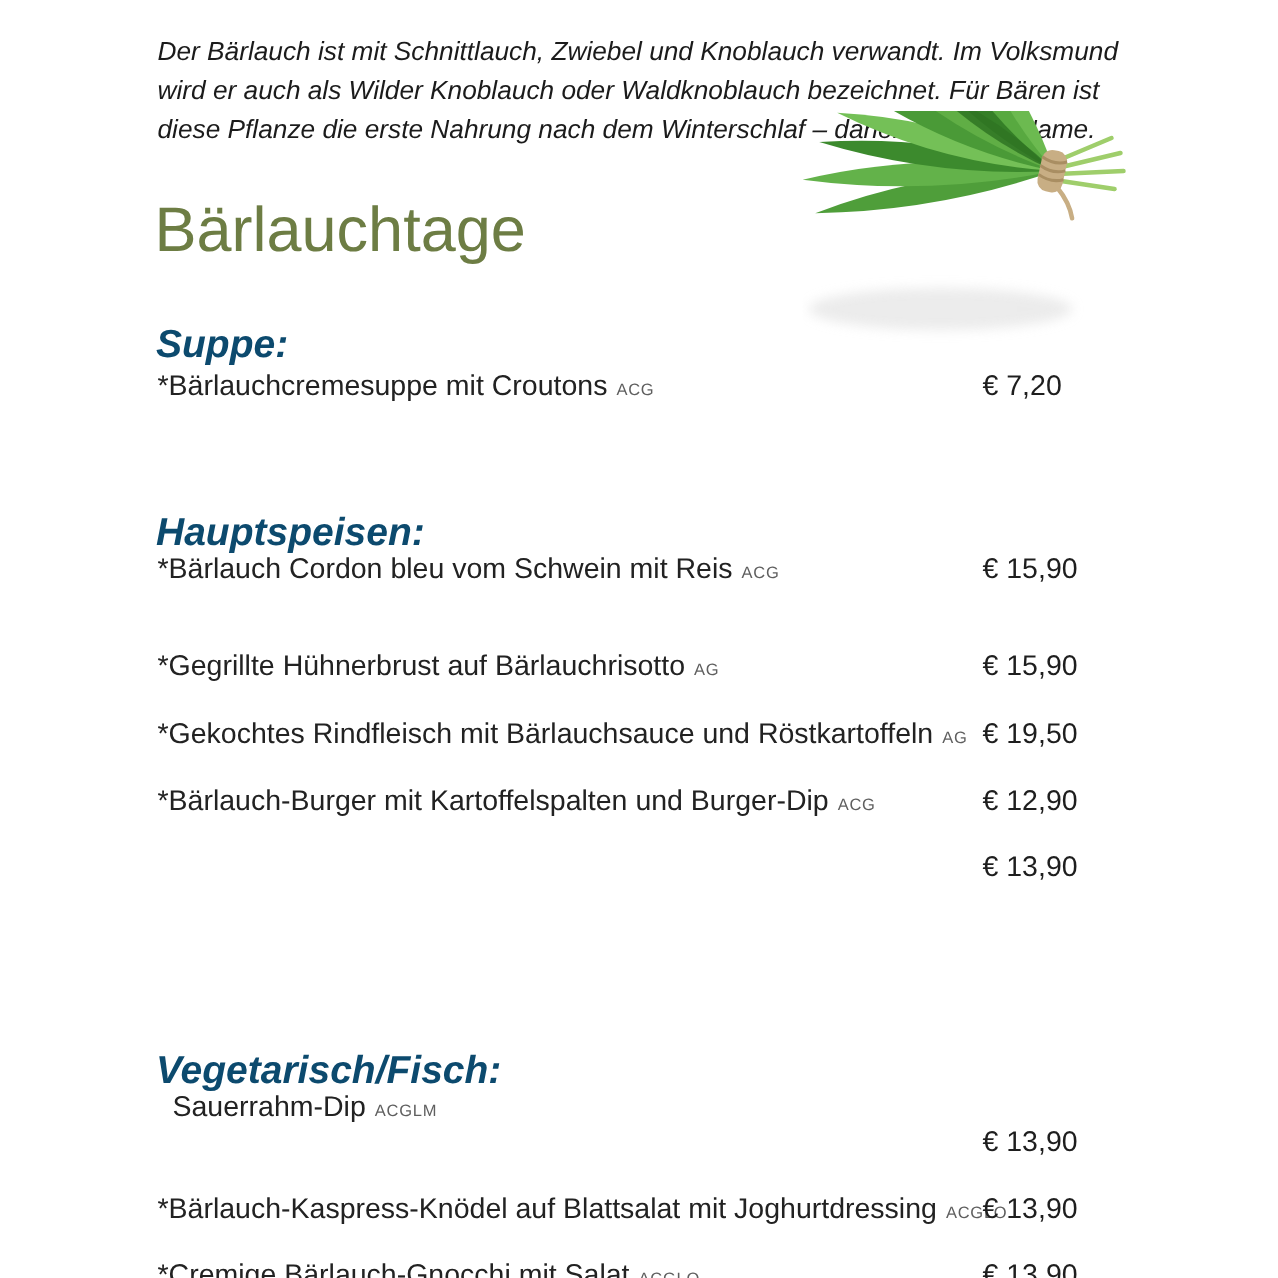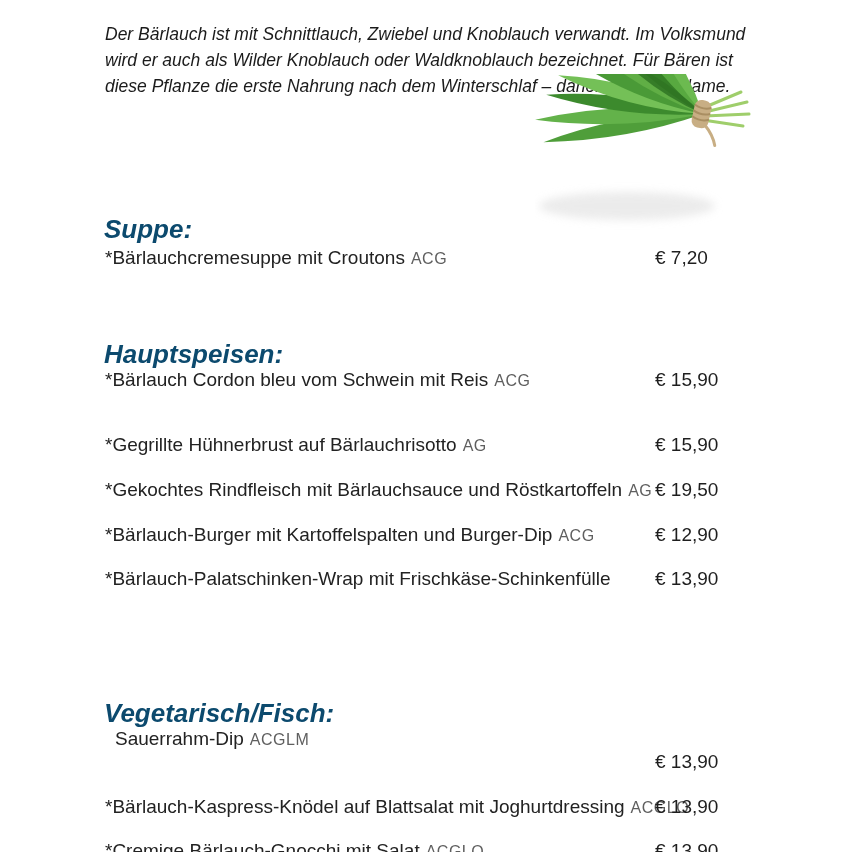--- a/index.html
+++ b/index.html
@@ -56,41 +56,42 @@
   .row {
     position: absolute;
     left: 105px;
     width: 640px;
     font-size: 19px;
     line-height: 24px;
     color: #222222;
   }
   .row .line2 { display: block; padding-left: 10px; }
   .allergen {
-    font-size: 16px;
+    font-size: 11px;
     color: #5f5f5f;
     letter-spacing: 0.5px;
     margin-left: 6px;
   }
   .price {
     position: absolute;
     left: 550px;
     top: 0;
     white-space: nowrap;
     color: #1e1e1e;
   }
   .price.on-line2 { top: 23px; }
 </style>
 </head>
 <body>
 
 <div class="page">
 
   <p class="intro">Der Bärlauch ist mit Schnittlauch, Zwiebel und Knoblauch verwandt. Im Volksmund wird er auch als Wilder Knoblauch oder Waldknoblauch bezeichnet. Für Bären ist diese Pflanze die erste Nahrung nach dem Winterschlaf – daher auch der Name.</p>
 
+  <h1 class="title">Bärlauchtage</h1>
 
   <svg class="herb-img" viewBox="0 0 222 160" xmlns="http://www.w3.org/2000/svg">
     <defs>
       <filter id="soft" x="-40%" y="-40%" width="180%" height="180%">
         <feGaussianBlur stdDeviation="4"></feGaussianBlur>
       </filter>
     </defs>
 
     <ellipse cx="92" cy="132" rx="88" ry="14" fill="#dcdcdc" opacity="0.55" filter="url(#soft)"></ellipse>
 
@@ -164,21 +165,20 @@
     <span>*Gekochtes Rindfleisch mit Bärlauchsauce und Röstkartoffeln</span><span class="allergen">AG</span>
     <span class="price">€ 19,50</span>
   </div>
 
   <div class="row" style="top:523px">
     <span>*Bärlauch-Burger mit Kartoffelspalten und Burger-Dip</span><span class="allergen">ACG</span>
     <span class="price">€ 12,90</span>
   </div>
 
   <div class="row" style="top:567px">
-    <span>*Bärlauch-Palatschinken-Wrap mit Frischkäse-Schinkenfülle</span>
     <span class="price">€ 13,90</span>
   </div>
 
   <h2 class="section-heading" style="top:676px">Vegetarisch/Fisch:</h2>
 
   <div class="row" style="top:727px">
     <span class="line2"><span>Sauerrahm-Dip</span><span class="allergen">ACGLM</span></span>
     <span class="price on-line2">€ 13,90</span>
   </div>
 

